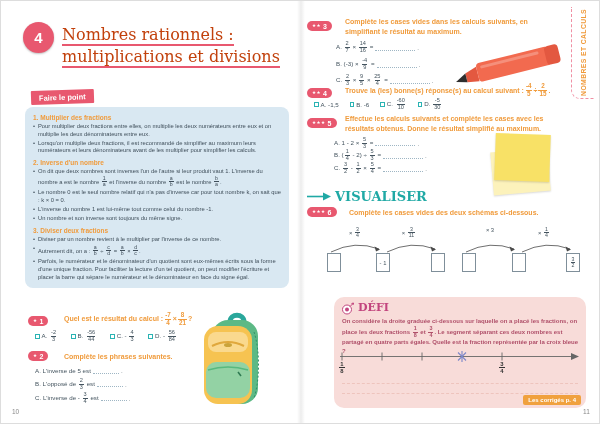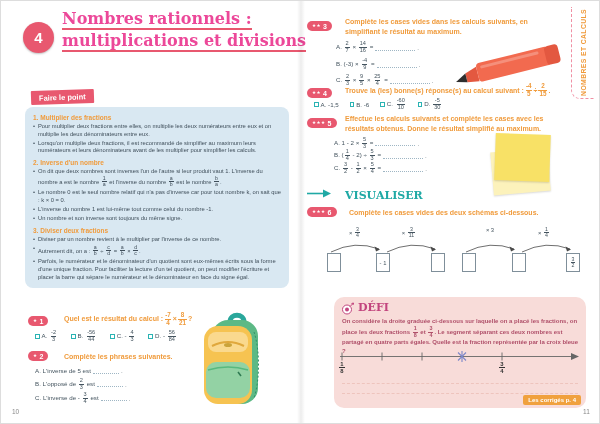--- a/index.html
+++ b/index.html
@@ -14,21 +14,21 @@
 
   
   .gutter { left:296px; top:0; width:8px; height:424px;
     background:linear-gradient(to right, rgba(0,0,0,0), rgba(0,0,0,0.07), rgba(0,0,0,0)); }
 
   
   .chap-circle { left:22px; top:21px; width:31px; height:31px; border-radius:50%;
     background:#e8586f; color:#fff; font-weight:bold; font-size:15px;
     display:flex; align-items:center; justify-content:center;
     box-shadow:0 1px 2px rgba(0,0,0,.25); }
-  .chap-title { left:61px; top:10px; font-size:16px; font-weight:bold; color:#ec4899; line-height:1; }
+  .chap-title { left:61px; top:26px; font-size:16px; font-weight:normal; color:#c2410c; line-height:1; }
   .chap-title span { display:inline-block; border-bottom:2px solid #e8586f; padding-bottom:1px; }
   .chap-title .l1 { margin-bottom:3px; }
 
   .faire-badge { left:30px; top:89px; background:#e8586f; color:#fff; font-size:7.5px;
     font-weight:bold; padding:2.5px 8px; transform:rotate(-2deg); border-radius:1px; }
 
   
   .lesson { left:24px; top:106px; width:264px; height:181px; background:#d9e8f2;
     border-radius:8px; padding:7px 8px; }
   .lesson h4 { color:#f09b3c; font-size:6.5px; margin:4px 0 2px 0; }
@@ -37,22 +37,22 @@
     color:#3f4e5a; margin-bottom:1.5px; }
   .bullet::before { content:"•"; position:absolute; left:0; top:0; color:#3f4e5a; }
 
   
   .frac { display:inline-flex; flex-direction:column; align-items:center; line-height:1.05;
     vertical-align:middle; margin:0 1px; font-size:0.9em; }
   .frac .fn { display:block; padding:0 1px; }
   .frac .fd { display:block; padding:0 1px; border-top:1px solid currentColor; }
 
   
-  .sect-head { display:flex; gap:14px; color:#1fa9a5;
-    font-weight:bold; font-size:11px; font-family:"DejaVu Serif", serif; }
+  .sect-head { display:flex; align-items:center; gap:4px; color:#1fa9a5;
+    font-weight:bold; font-size:13px; font-family:"DejaVu Serif", serif; }
 
   
   .exo-badge { background:#e8586f; color:#fff; border-radius:5px; height:10px;
     display:inline-flex; align-items:center; gap:2px; padding:0 5px; }
   .exo-badge .stars { font-size:4.5px; letter-spacing:0.5px; line-height:1; }
   .exo-badge .num { font-size:7px; font-weight:bold; line-height:1; }
 
   .prompt { color:#f09b3c; font-weight:bold; font-size:7px; line-height:1.4; }
   .mathrow { color:#44545f; font-size:6.2px; display:flex; align-items:center; white-space:nowrap; }
   .blank { display:inline-block; width:40px; height:6px; border-bottom:1px dotted #9fb6c4; margin:0 2px; }

